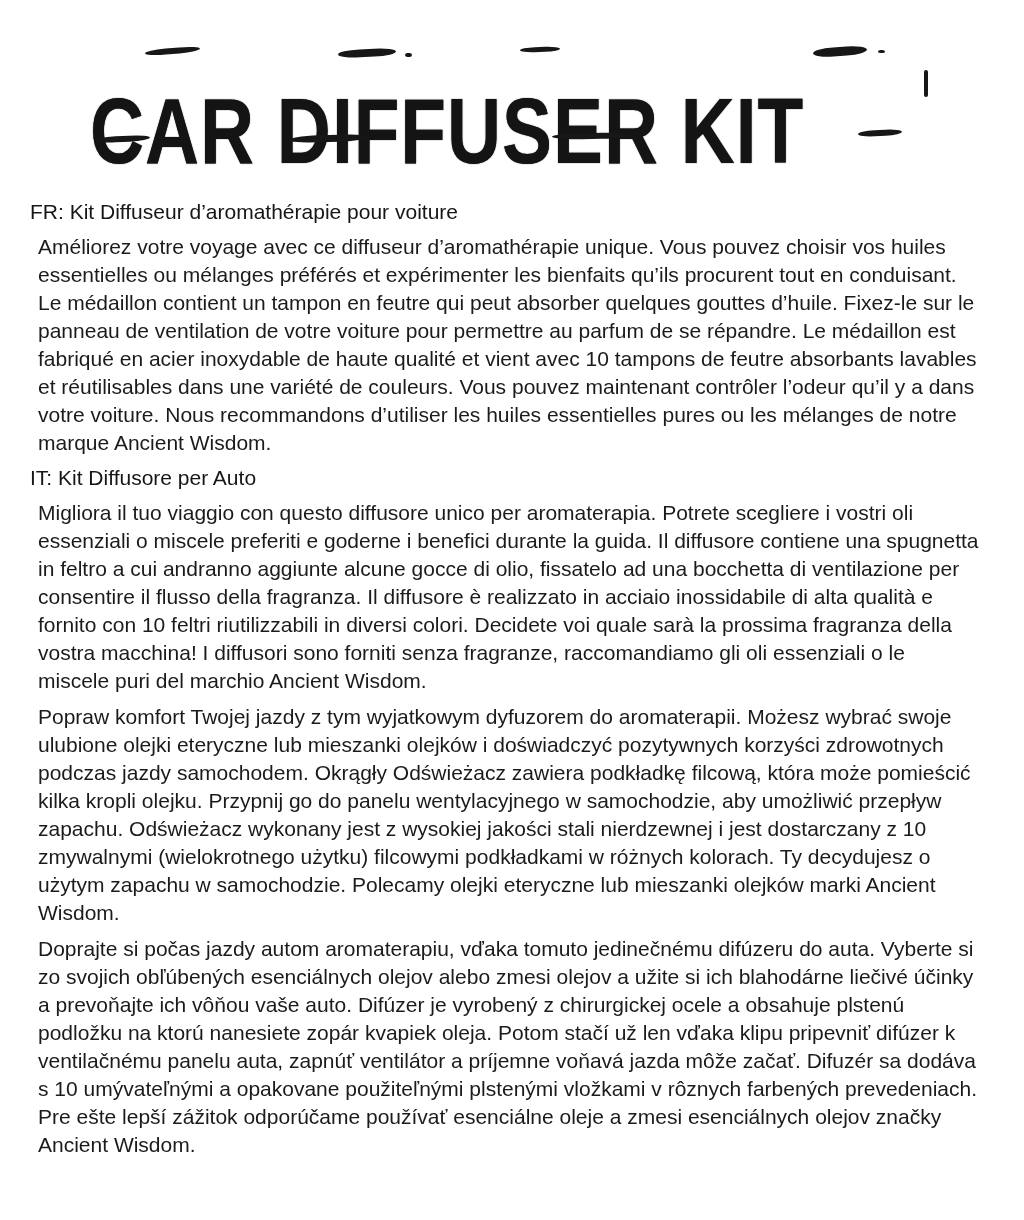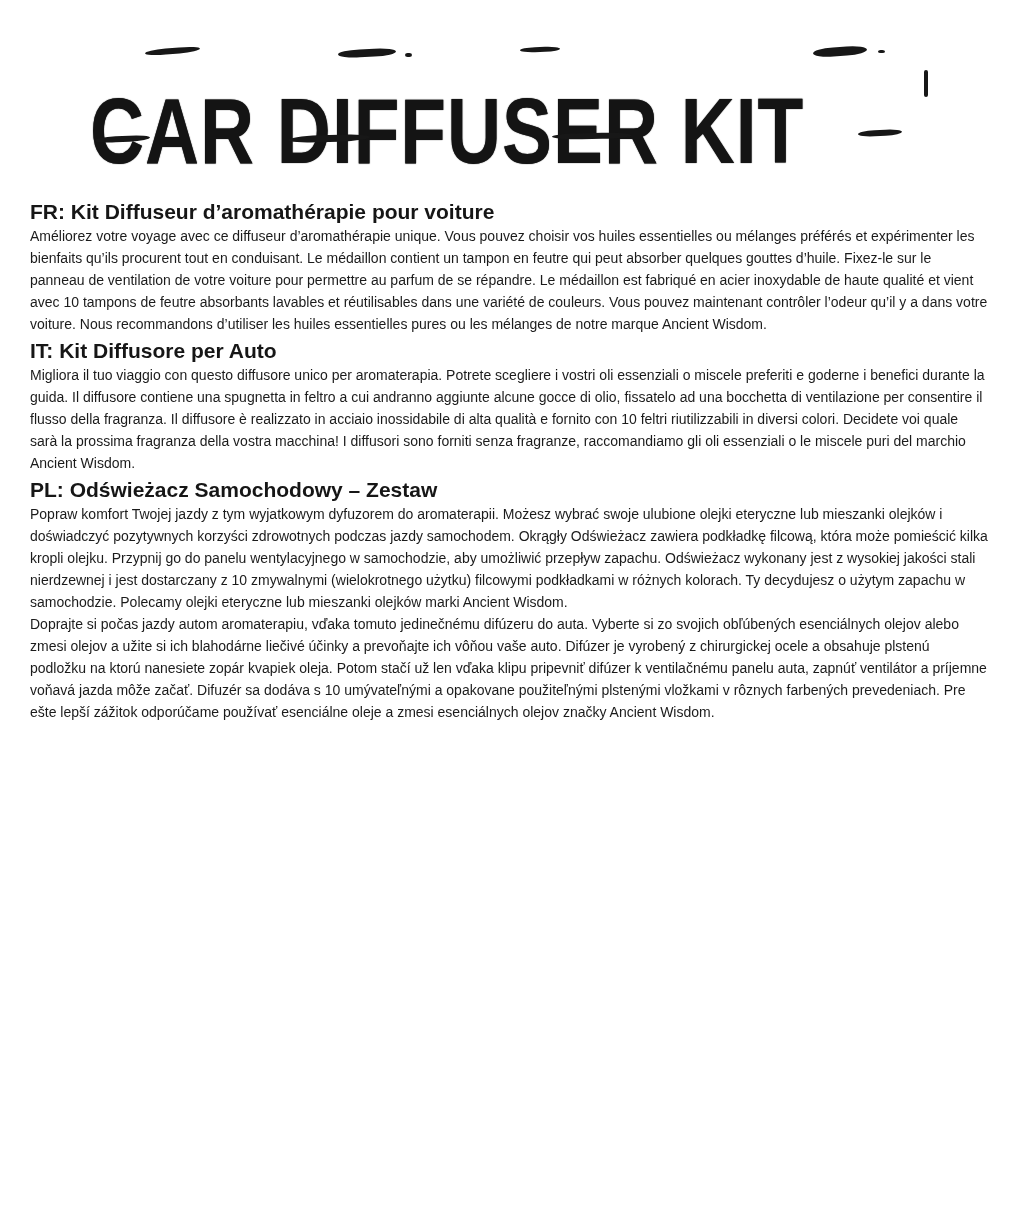--- a/index.html
+++ b/index.html
@@ -57,27 +57,27 @@
   .content {
     position: absolute;
     left: 30px;
     top: 196px;
     width: 958px;
   }
   .content h2 {
     margin: 3px 0 0 0;
     font-size: 21px;
     line-height: 26px;
-    font-weight: bold;
+    font-weight: normal;
     color: #161616;
   }
   .content p {
-    margin: 0;
-    font-size: 14px;
-    line-height: 22px;
+    margin: 8px;
+    font-size: 21px;
+    line-height: 28px;
     color: #1b1b1b;
   }
 </style>
 </head>
 <body>
 
 <div class="title-wrap">
   <h1>CAR DIFFUSER KIT</h1>
 </div>
 
@@ -100,21 +100,20 @@
     <h2>FR: Kit Diffuseur d’aromathérapie pour voiture</h2>
     <p>Améliorez votre voyage avec ce diffuseur d’aromathérapie unique. Vous pouvez choisir vos huiles essentielles ou mélanges préférés et expérimenter les bienfaits qu’ils procurent tout en conduisant. Le médaillon contient un tampon en feutre qui peut absorber quelques gouttes d’huile. Fixez-le sur le panneau de ventilation de votre voiture pour permettre au parfum de se répandre. Le médaillon est fabriqué en acier inoxydable de haute qualité et vient avec 10 tampons de feutre absorbants lavables et réutilisables dans une variété de couleurs. Vous pouvez maintenant contrôler l’odeur qu’il y a dans votre voiture. Nous recommandons d’utiliser les huiles essentielles pures ou les mélanges de notre marque Ancient Wisdom.</p>
   </section>
 
   <section>
     <h2>IT: Kit Diffusore per Auto</h2>
     <p>Migliora il tuo viaggio con questo diffusore unico per aromaterapia. Potrete scegliere i vostri oli essenziali o miscele preferiti e goderne i benefici durante la guida. Il diffusore contiene una spugnetta in feltro a cui andranno aggiunte alcune gocce di olio, fissatelo ad una bocchetta di ventilazione per consentire il flusso della fragranza. Il diffusore è realizzato in acciaio inossidabile di alta qualità e fornito con 10 feltri riutilizzabili in diversi colori. Decidete voi quale sarà la prossima fragranza della vostra macchina! I diffusori sono forniti senza fragranze, raccomandiamo gli oli essenziali o le miscele puri del marchio Ancient Wisdom.</p>
   </section>
 
   <section>
-    <h2>PL: Odświeżacz Samochodowy – Zestaw</h2>
     <p>Popraw komfort Twojej jazdy z tym wyjatkowym dyfuzorem do aromaterapii.  Możesz wybrać swoje ulubione olejki eteryczne lub mieszanki olejków i doświadczyć pozytywnych korzyści zdrowotnych podczas jazdy samochodem. Okrągły Odświeżacz zawiera podkładkę filcową, która może pomieścić kilka kropli olejku. Przypnij go do panelu wentylacyjnego w samochodzie, aby umożliwić przepływ zapachu. Odświeżacz wykonany jest z wysokiej jakości stali nierdzewnej i jest dostarczany z 10 zmywalnymi (wielokrotnego użytku) filcowymi podkładkami w różnych kolorach. Ty decydujesz o użytym zapachu w samochodzie. Polecamy olejki eteryczne lub mieszanki olejków marki Ancient Wisdom.</p>
   </section>
 
   <section>
     <p>Doprajte si počas jazdy autom aromaterapiu, vďaka tomuto jedinečnému difúzeru do auta. Vyberte si zo svojich obľúbených esenciálnych olejov alebo zmesi olejov a užite si ich blahodárne liečivé účinky a prevoňajte ich vôňou vaše auto. Difúzer je vyrobený z chirurgickej ocele a obsahuje plstenú podložku na ktorú nanesiete zopár kvapiek oleja. Potom stačí už len vďaka klipu pripevniť difúzer k ventilačnému panelu auta, zapnúť ventilátor a príjemne voňavá jazda môže začať. Difuzér sa dodáva s 10 umývateľnými a opakovane použiteľnými plstenými vložkami v rôznych farbených prevedeniach. Pre ešte lepší zážitok odporúčame používať esenciálne oleje a zmesi esenciálnych olejov značky Ancient Wisdom.</p>
   </section>
 
 </main>
 
 </body></html>

